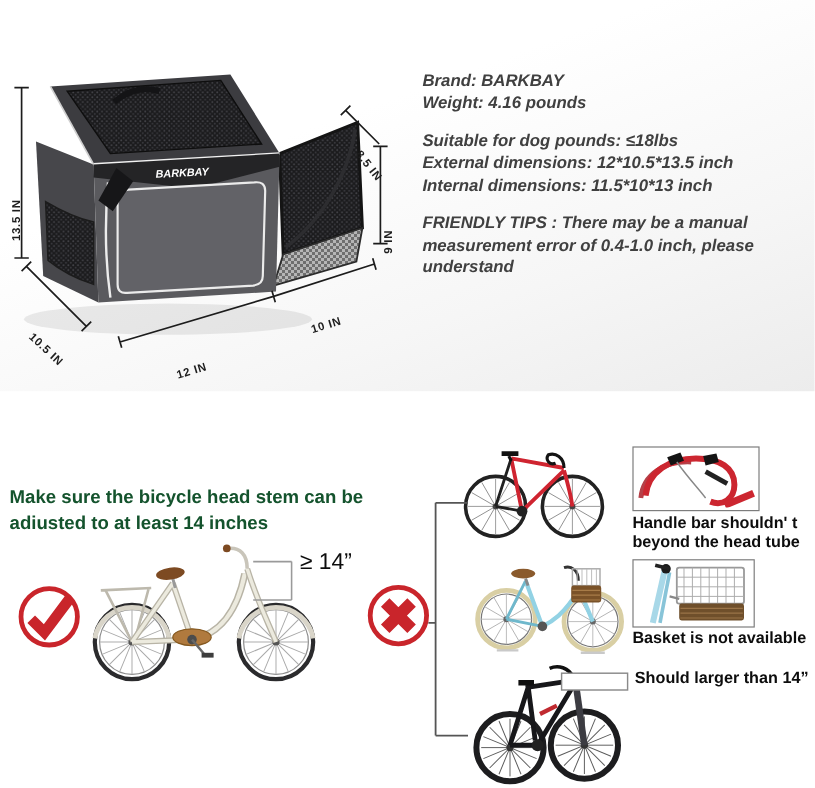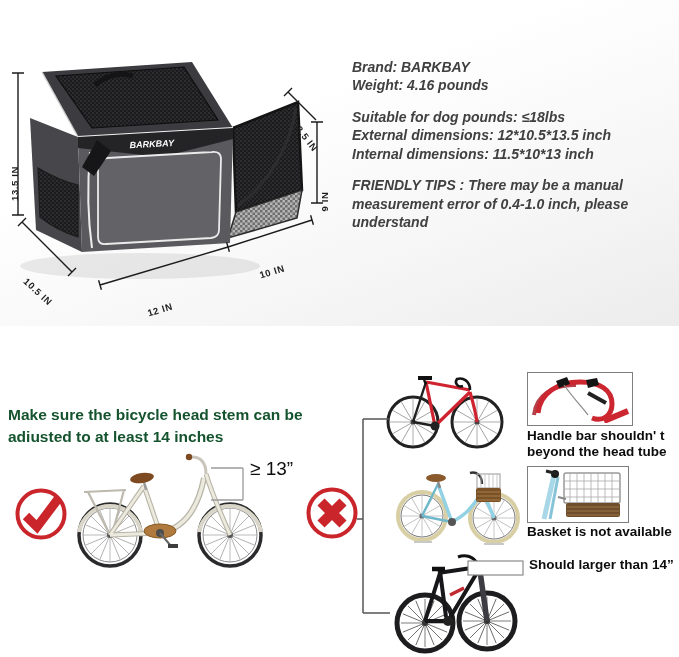--- a/index.html
+++ b/index.html
@@ -141,21 +141,21 @@
     <ellipse cx="92" cy="101" rx="16" ry="7" fill="#b07a3e" stroke="#84581f" stroke-width="1"></ellipse>
     <circle cx="92" cy="103" r="4" fill="#4c4c4c"></circle>
     <path d="M92,103 L103,116" stroke="#666" stroke-width="2"></path>
     <rect x="100" y="114" width="10" height="4" fill="#3d3d3d"></rect>
     <path d="M76,52 L78,60" stroke="#999" stroke-width="2.5"></path>
     <ellipse cx="74" cy="48" rx="12" ry="5" fill="#7d4a22" transform="rotate(-8 74 48)"></ellipse>
     <path d="M138,44 C138,32 132,26 122,27" stroke="#c9c5ba" stroke-width="3" fill="none"></path>
     <circle cx="121" cy="27" r="3.2" fill="#7d4a22"></circle>
   </svg>
 
-  <span class="ge14">≥ 13”</span>
+  <span class="ge14">≥ 14”</span>
 
   <svg class="abs" style="left:304px;top:485px" width="56" height="56" viewBox="0 0 56 56">
     <circle cx="28" cy="28" r="23.5" stroke="#c9252b" stroke-width="4" fill="none"></circle>
     <path d="M17,17 L39,39 M39,17 L17,39" stroke="#c9252b" stroke-width="10"></path>
   </svg>
 
   <svg class="abs" style="left:380px;top:358px" width="155" height="105" viewBox="0 0 155 105">
     <defs>
       <g id="wheelR">
         <circle r="25" fill="none" stroke="#222" stroke-width="3"></circle>

